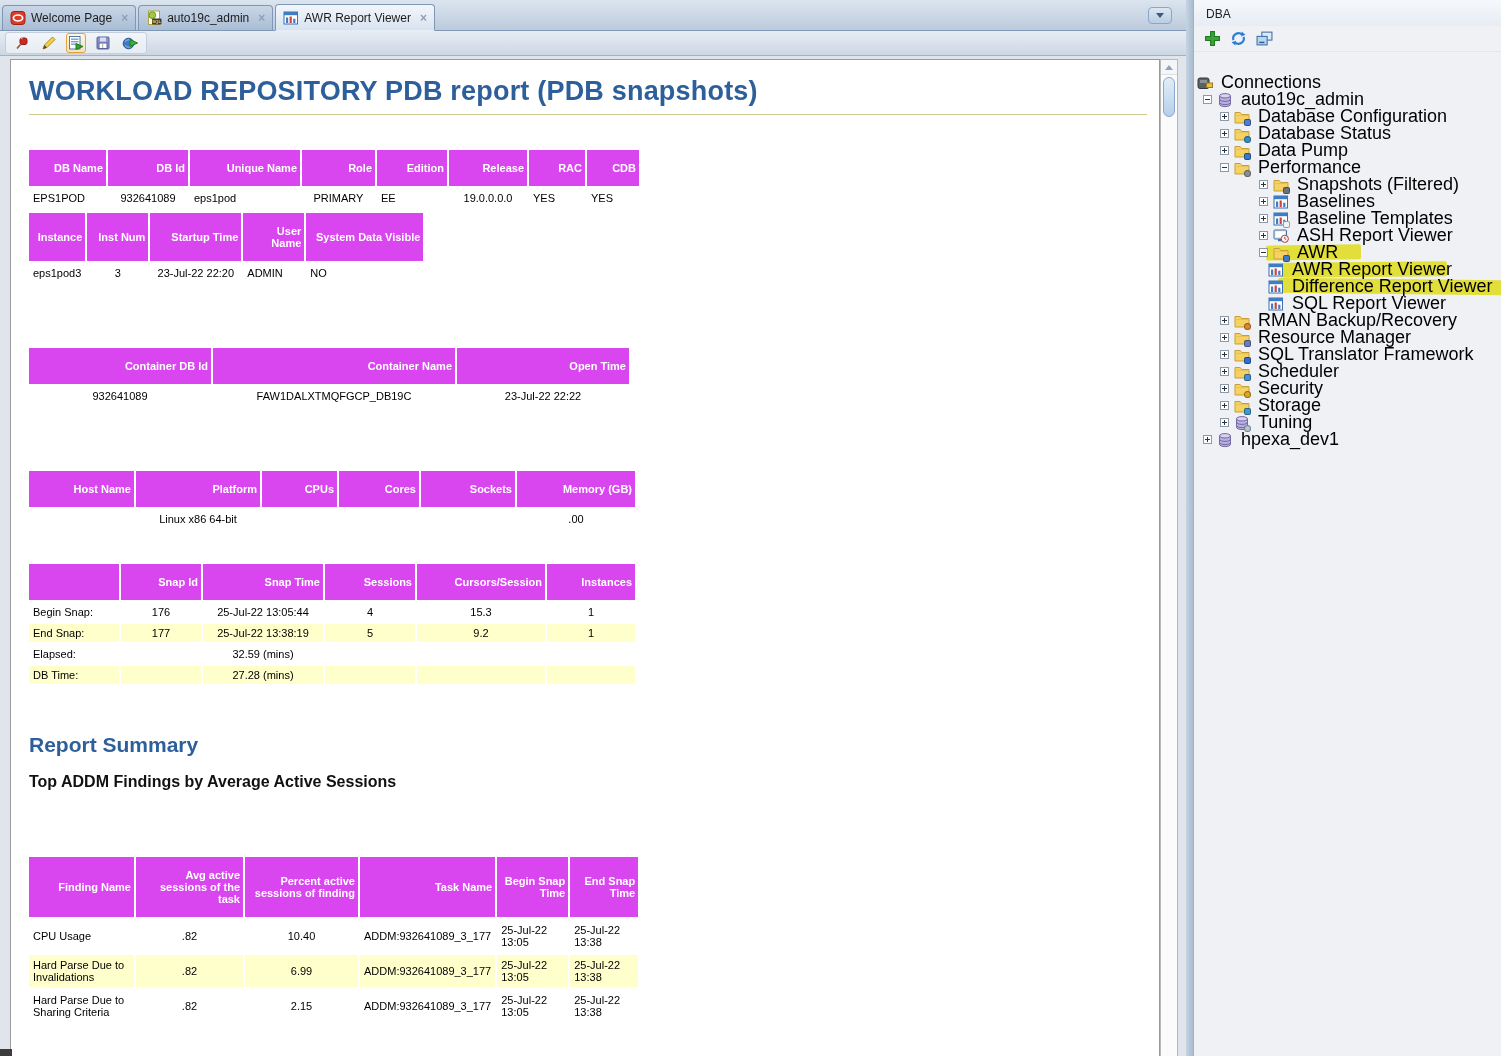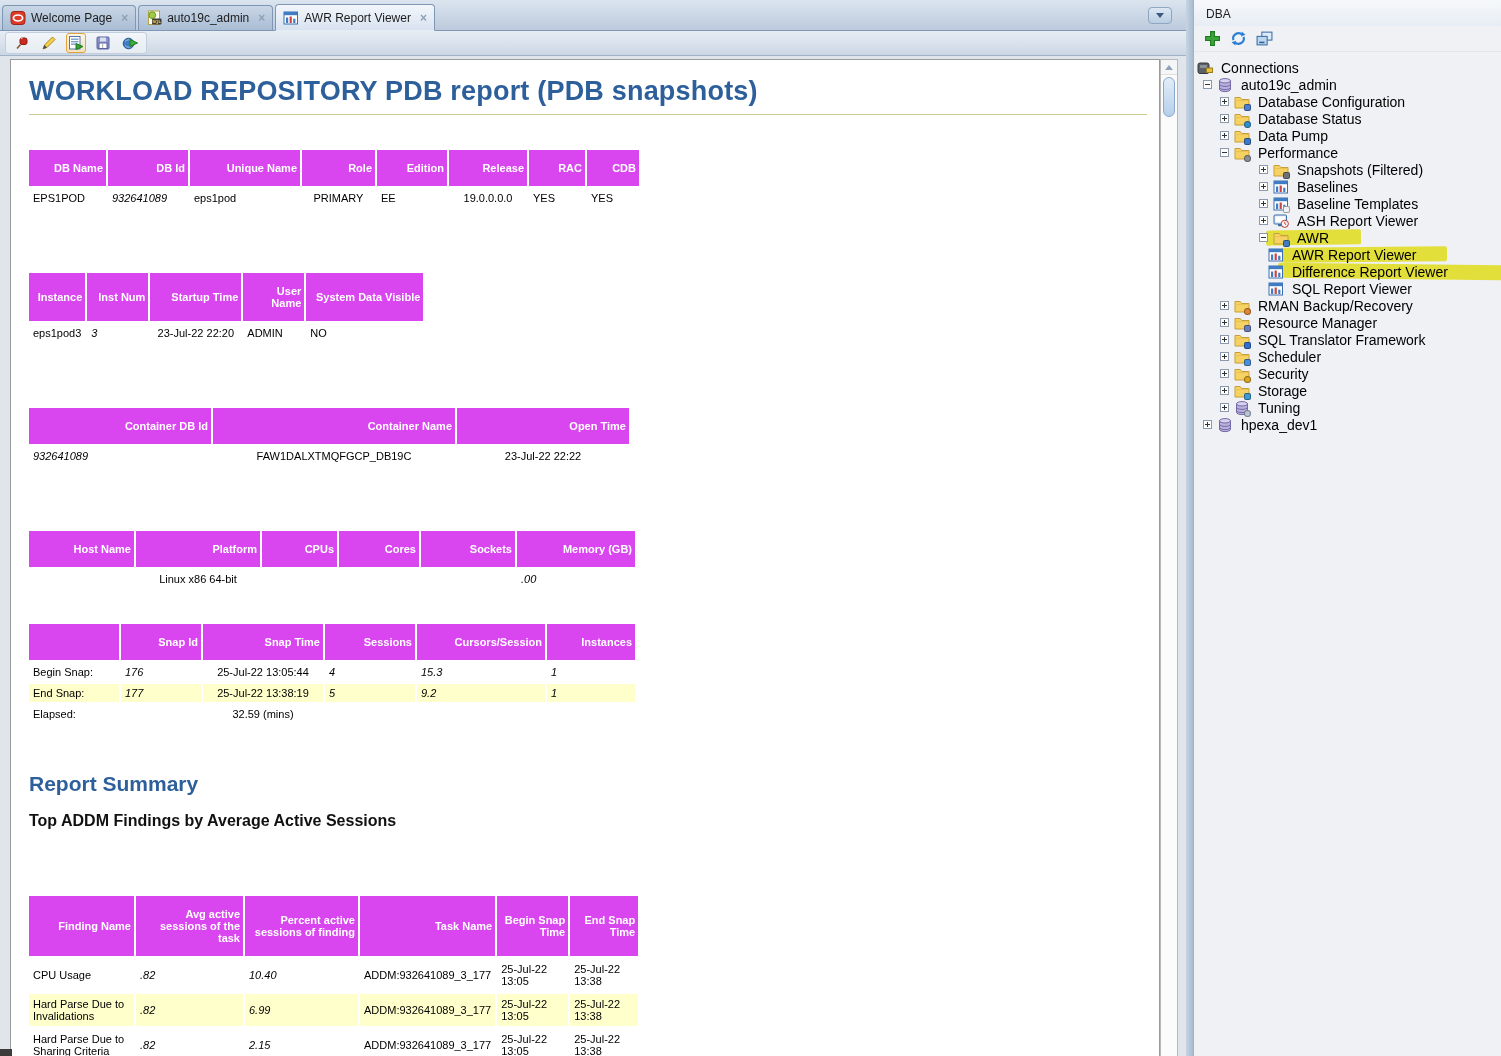--- a/index.html
+++ b/index.html
@@ -58,36 +58,36 @@
   
   .r-title {
     margin:16px 0 0 8px; padding-bottom:7px; width:1118px;
     font-size:27px; font-weight:bold; color:#2d5f9b; letter-spacing:.2px;
     border-bottom:1px solid #cbca93;
   }
   table.awr { border-collapse:separate; border-spacing:2px 3px; table-layout:fixed; font-size:11px; margin-left:6px; color:#000; }
   table.awr th { background:#d946ef; color:#fff; font-weight:bold; text-align:right; padding:12px 3px; height:18px; vertical-align:middle; }
   table.awr td { padding:1px 4px; height:18px; vertical-align:middle; overflow:hidden; }
   table.awr tr.stripe td { background:#ffffcc; }
-  td.al { text-align:left; } td.ar { text-align:left;font-style:italic; } td.ac { text-align:center; }
+  td.al { text-align:left; } td.ar { text-align:center; } td.ac { text-align:center; }
   th.blank { background:transparent; }
   table.addm th { height:56px; }
   table.addm td { height:32px; padding:2px 4px; }
 
   .h2 { margin:46px 0 0 8px; font-size:21px; font-weight:bold; color:#2d5f9b; }
   .h3 { margin:16px 0 8px 8px; font-size:16px; font-weight:bold; color:#111; }
 
   
   .splitter { position:absolute; left:1186px; top:0; width:7px; height:1056px; background:linear-gradient(90deg,#c7d4e2,#a9bcd0); }
   .dba-pane { position:absolute; left:1193px; top:0; right:0; bottom:0; background:#eff1f4; border-left:1px solid #9fb2c8; }
   .dba-title { height:26px; padding:7px 0 0 12px; font-size:12px; color:#222; background:linear-gradient(#f6f8fb,#e7edf4); }
   .dba-toolbar { height:26px; display:flex; align-items:center; gap:9px; padding-left:10px; border-bottom:1px solid #e2e7ee; }
   .dba-toolbar svg { width:17px; height:17px; }
 
-  .tree { margin-top:7px; font-size:14px; color:#000; }
+  .tree { margin-top:22px; font-size:18px; color:#000; }
   .node { display:flex; align-items:center; height:17px; position:relative; white-space:nowrap; cursor:default; }
   .lv-root { padding-left:3px; }
   .lv0 { padding-left:9px; }
   .lv1 { padding-left:26px; }
   .lv2 { padding-left:65px; }
   .lv3 { padding-left:74px; }
   .twisty { width:9px; height:9px; flex:none; background:#fff; border:1px solid #8a99ab; position:relative; margin-right:5px; }
   .twisty::before { content:""; position:absolute; left:1px; right:1px; top:3px; height:1px; background:#333; }
   .twisty.plus::after { content:""; position:absolute; top:1px; bottom:1px; left:3px; width:1px; background:#333; }
   .iconwrap { position:relative; width:16px; height:16px; flex:none; margin-right:6px; z-index:1; }
@@ -278,21 +278,21 @@
           <td class="al">eps1pod</td>
           <td class="ac">PRIMARY</td>
           <td class="al">EE</td>
           <td class="ac">19.0.0.0.0</td>
           <td class="al">YES</td>
           <td class="al">YES</td>
         </tr>
           </tbody>
       </table>
 
-      <table class="awr" style="margin-top:60px">
+      <table class="awr" style="">
         <colgroup>
             <col style="width:54px">
             <col style="width:61px">
             <col style="width:91px">
             <col style="width:61px">
             <col style="width:117px">
           </colgroup>
         <thead>
             <tr>
           <th>Instance</th>
@@ -399,20 +399,28 @@
             <td class="ar">177</td>
             <td class="ac">25-Jul-22 13:38:19</td>
             <td class="ar">5</td>
             <td class="ar">9.2</td>
             <td class="ar">1</td>
           </tr>
           <tr>
             <td class="al">Elapsed:</td>
             <td class="ar"></td>
             <td class="ac">32.59 (mins)</td>
+            <td class="ar"></td>
+            <td class="ar"></td>
+            <td class="ar"></td>
+          </tr>
+          <tr class="stripe">
+            <td class="al">DB Time:</td>
+            <td class="ar"></td>
+            <td class="ac">27.28 (mins)</td>
             <td class="ar"></td>
             <td class="ar"></td>
             <td class="ar"></td>
           </tr>
         </tbody>
       </table>
 
       <div class="h2">Report Summary</div>
       <div class="h3">Top ADDM Findings by Average Active Sessions</div>
 

